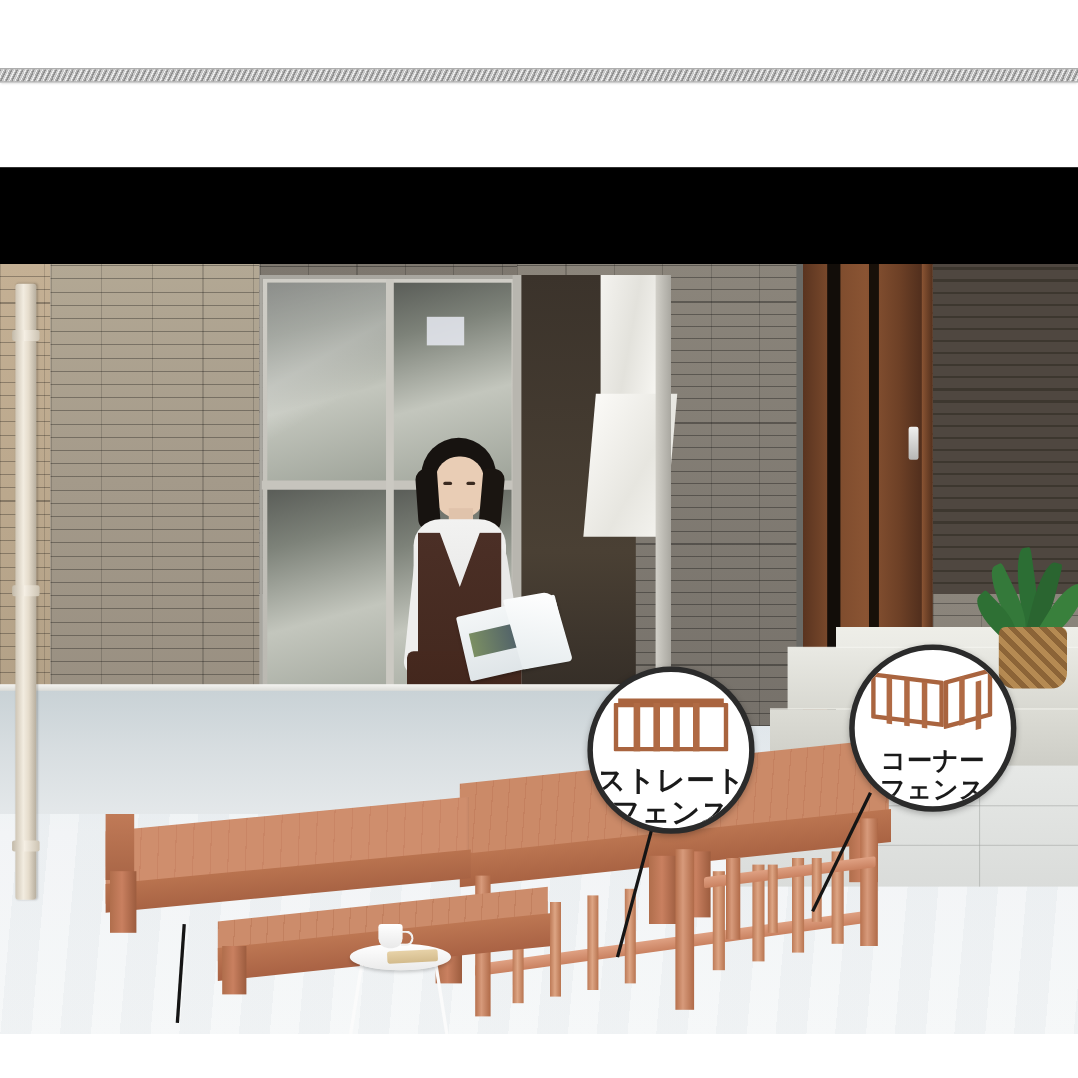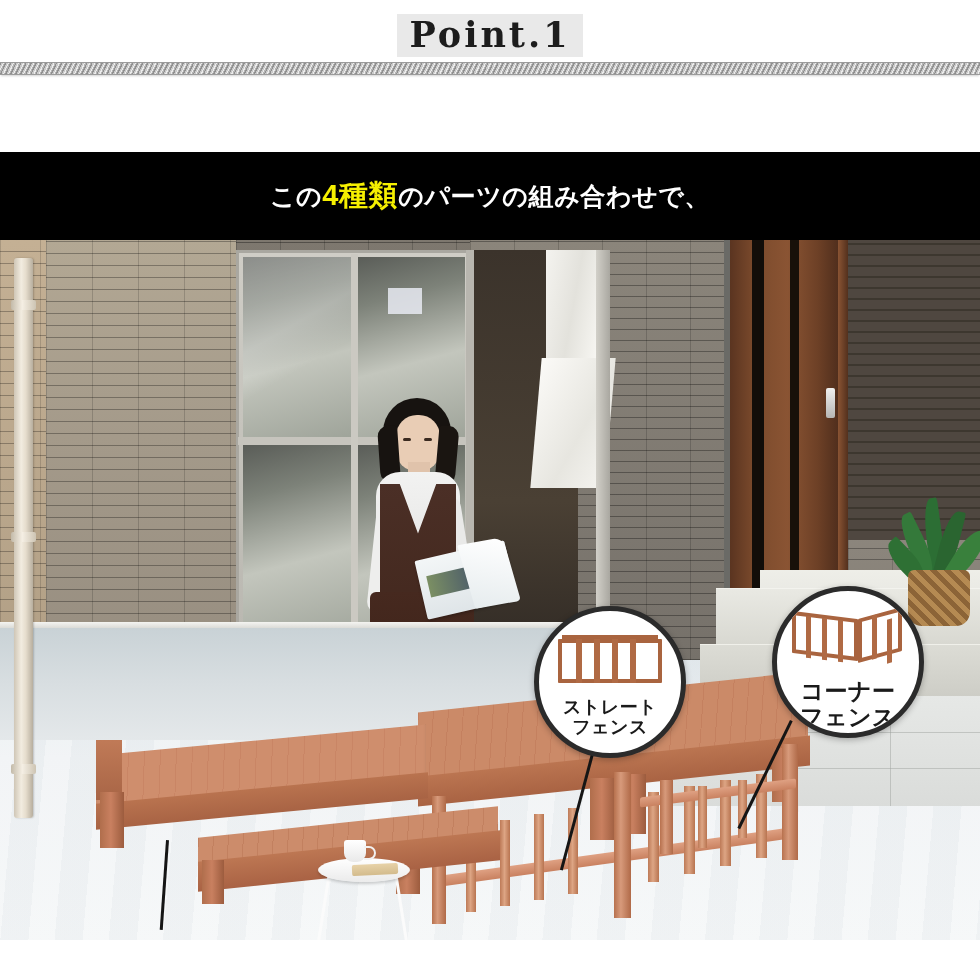--- a/index.html
+++ b/index.html
@@ -254,21 +254,21 @@
 
   
   #bub1{left:88px;top:468px;width:152px;height:152px;}
   #bub1 .art{width:112px;height:66px;margin-top:22px;}
   #bub1 .bub-cap{font-size:18px;margin-top:6px;}
   #bub1 .cap-num{font-family:"DejaVu Serif","Liberation Serif",serif;font-size:20px;}
 
   
   #bub2{left:534px;top:366px;width:152px;height:152px;}
   #bub2 .art{width:104px;height:52px;margin-top:24px;}
-  #bub2 .bub-cap{font-size:18px;margin-top:10px;}
+  #bub2 .bub-cap{font-size:26px;margin-top:10px;}
 
   
   #bub3{left:772px;top:346px;width:152px;height:152px;}
   #bub3 .art{width:112px;height:56px;margin-top:24px;}
   #bub3 .bub-cap{font-size:23px;margin-top:8px;}
 
   
   .mf-frame{position:absolute;border:4px solid #a9643f;box-sizing:border-box;border-radius:1px;}
   .mf-bar{position:absolute;background:#a9643f;}
   .mf-slat{position:absolute;background:#b06a44;}
@@ -277,30 +277,24 @@
   .md-top{position:absolute;background:repeating-linear-gradient(90deg,#9a5a36 0 1px,#b06d46 1px 9px);}
   .md-face{position:absolute;background:linear-gradient(180deg,#96552f,#80471f);}
   .md-leg{position:absolute;background:linear-gradient(180deg,#a15d34,#8a4c27);}
 </style>
 </head>
 <body>
 
 <div id="page">
 
   <div class="hdr">
-    <div class="point-wrap">
-      <span class="point-badge">Point.1</span>
-    </div>
     <div class="rope"></div>
   </div>
 
   <div class="banner">
-    <div class="bl">
-      <span>この</span><span class="hl">4種類</span><span>のパーツの組み合わせで、</span>
-    </div>
   </div>
 
   <div class="photo">
 
     <div class="ground"></div>
 
     <div class="brick brick-l"></div>
     <div class="brick brick-mid"></div>
     <div class="brick brick-up"></div>
     <div class="brick brick-r"></div>

